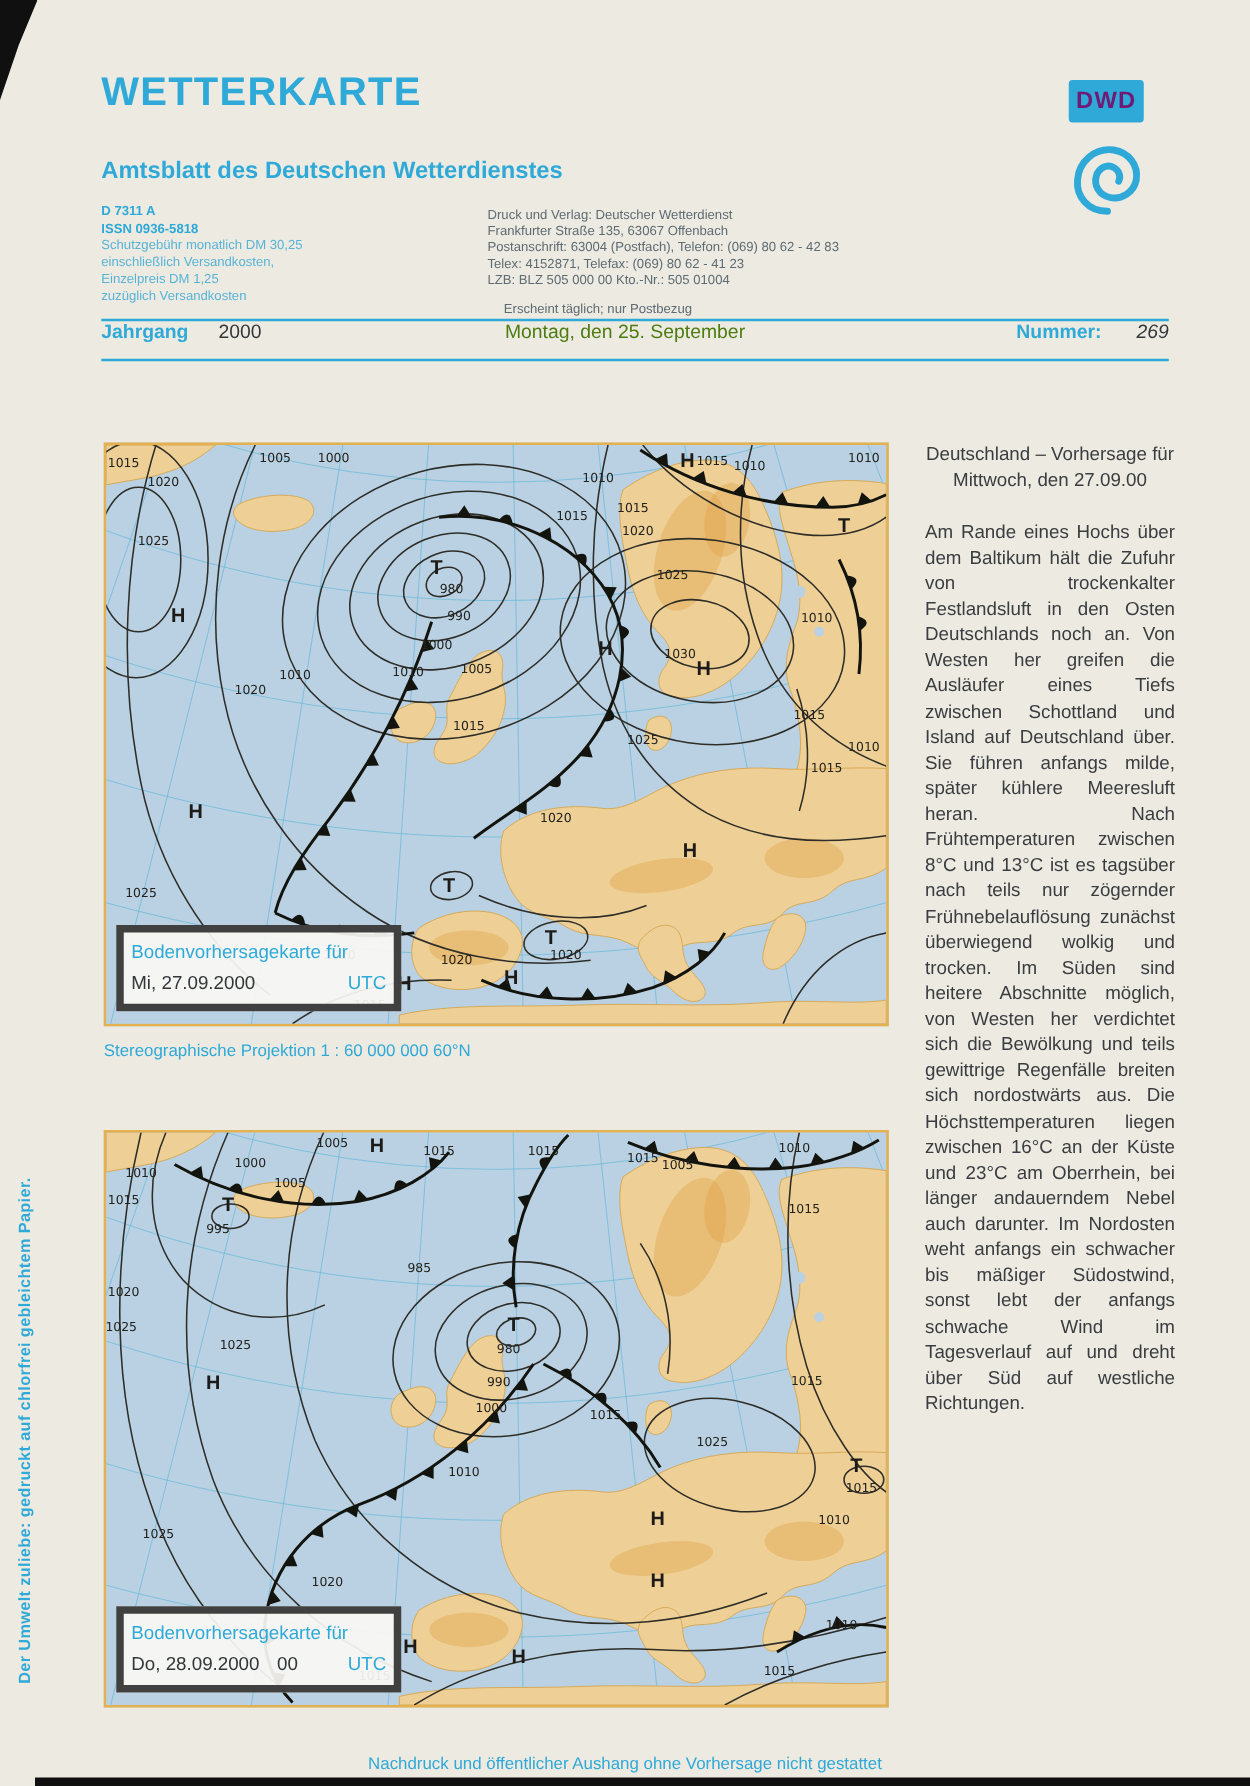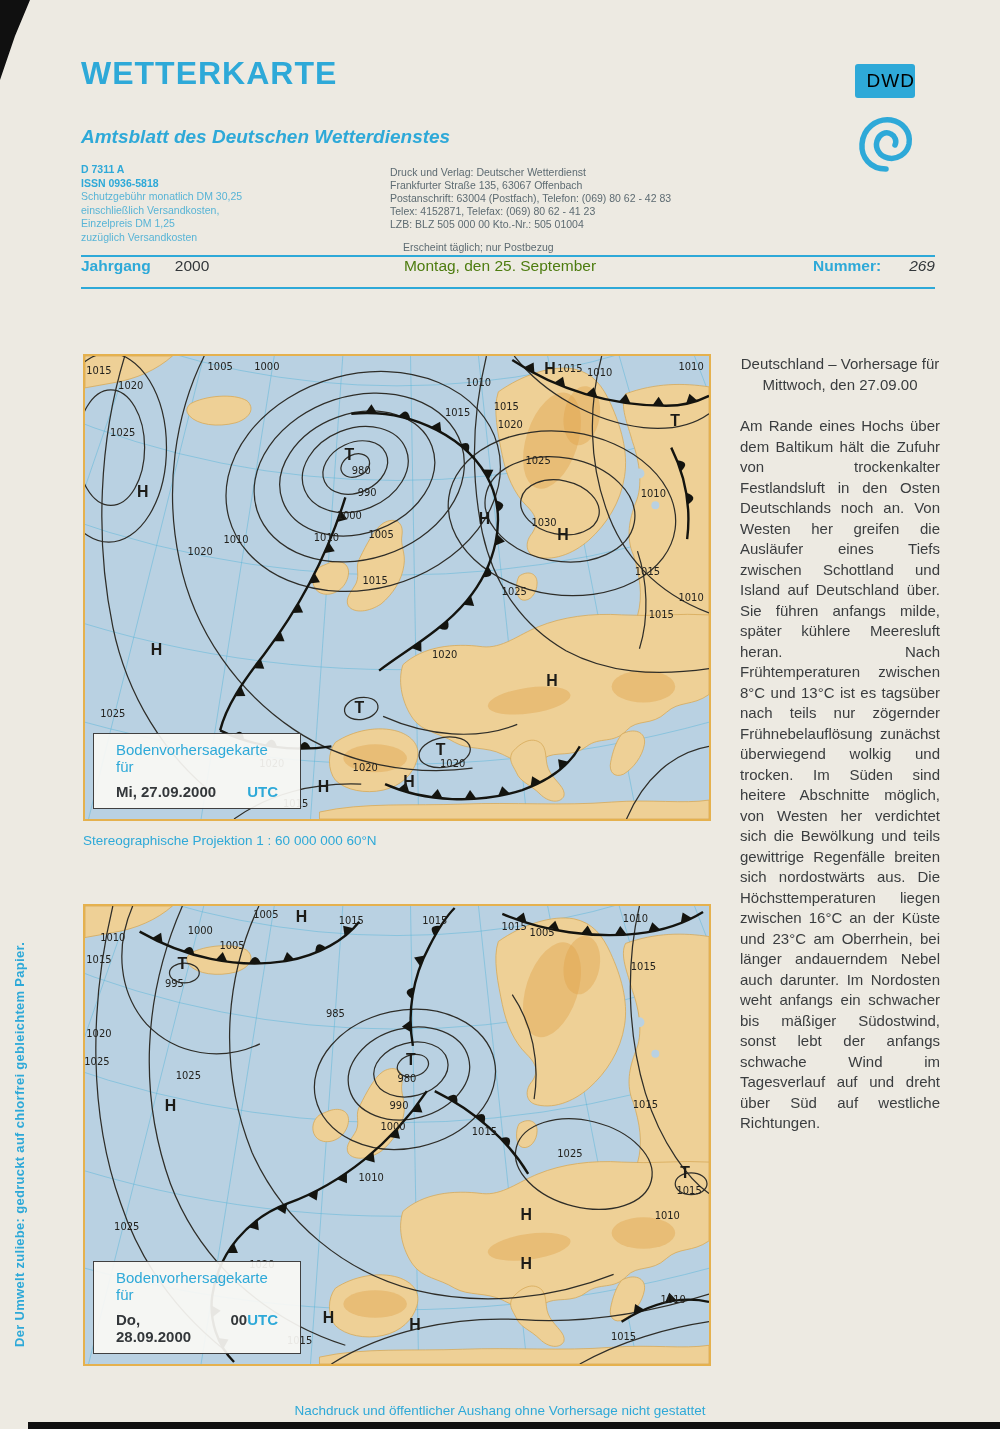--- a/index.html
+++ b/index.html
@@ -1,56 +1,56 @@
 <!DOCTYPE html>
 <html><head>
 <meta charset="utf-8">
 <style>
   *{margin:0;padding:0;box-sizing:border-box;}
   body{width:1000px;height:1429px;position:relative;background:#edeae2;
        font-family:"Liberation Sans",sans-serif;overflow:hidden;color:#3a3d3f;}
   .abs{position:absolute;}
   
   .title{left:81px;top:55px;font-size:32px;font-weight:bold;letter-spacing:1px;color:#2ea9d8;}
-  .subtitle{left:81px;top:126px;font-size:19px;font-weight:bold;color:#2ea9d8;font-style:italic;}
+  .subtitle{left:81px;top:126px;font-size:19px;font-weight:bold;color:#2ea9d8;}
   .info-left{left:81px;top:163px;font-size:10.5px;line-height:13.5px;color:#58b4d6;}
   .info-left .strong{color:#2ea9d8;font-weight:bold;}
   .info-center{left:390px;top:166px;font-size:10.5px;line-height:13px;color:#5d6b72;}
   .info-center .spaced{margin-top:10px;padding-left:13px;}
   .rule{left:81px;width:854px;height:2px;background:#2ea9d8;}
   .rule1{top:255px;} .rule2{top:287px;}
   .issue-bar{left:81px;top:258px;width:854px;height:16px;display:flex;align-items:center;font-size:15.5px;}
   .issue-date{position:absolute;left:0;right:16px;text-align:center;color:#4d7c0f;}
   .lbl{color:#2ea9d8;font-weight:bold;}
   .issue-left .val{margin-left:24px;color:#33373a;}
   .issue-right{margin-left:auto;}
   .issue-right .val{margin-left:28px;color:#33373a;font-style:italic;}
   
   .dwd{left:855px;top:64px;width:60px;height:124px;}
-  .dwd-text{background:#2ea9d8;color:#000000;font-weight:normal;font-size:19px;letter-spacing:1px;
-            text-align:right;line-height:34px;height:34px;border-radius:3px;}
+  .dwd-text{background:#2ea9d8;color:#701a75;font-weight:bold;font-size:19px;letter-spacing:1px;
+            text-align:center;line-height:34px;height:34px;border-radius:3px;}
   .dwd-spiral{width:60px;height:88px;display:block;}
   
   .map-frame{position:absolute;border:2px solid #e5b14e;background:#b9d1e2;}
   #mapwrap1{left:83px;top:354px;width:628px;height:467px;}
   #mapwrap2{left:83px;top:904px;width:628px;height:462px;}
   svg.map{width:100%;height:100%;display:block;}
   .grat{stroke:#58b4d8;stroke-width:0.7;opacity:0.7;fill:none;}
   .land{fill:#eed096;stroke:#d6a958;stroke-width:0.8;}
   .terr{fill:#dfa24b;opacity:0.42;}
   .lake{fill:#b9d1e2;}
   .iso{fill:none;stroke:#2e2d28;stroke-width:1.25;}
   .front{fill:none;stroke:#14140f;stroke-width:2.4;}
   .fsym{fill:#14140f;}
   .lp{font-family:"DejaVu Sans",sans-serif;font-size:10px;fill:#23221e;text-anchor:middle;}
   .lbig{font-family:"Liberation Sans",sans-serif;font-size:16px;font-weight:bold;fill:#1c1b17;text-anchor:middle;}
-  .map-caption{position:absolute;left:8px;bottom:10px;width:208px;background:rgba(250,249,244,0.92);
-               border:1px solid #404040;padding:7px 22px 8px;}
+  .map-caption{position:absolute;left:8px;bottom:10px;width:228px;background:rgba(250,249,244,0.92);
+               border:6px solid #404040;padding:7px 6px 8px;}
   .cap1{color:#2ea9d8;font-size:15px;margin-bottom:8px;}
-  .cap2{font-size:15px;display:flex;align-items:flex-start;color:#33373a;font-weight:bold;}
+  .cap2{font-size:15px;display:flex;align-items:flex-start;color:#33373a;}
   .cap2 .hour{margin-left:14px;}
   .cap2 .utc{color:#2ea9d8;margin-left:auto;}
   .proj-note{left:83px;top:833px;font-size:13.5px;color:#2ea9d8;}
   
   .forecast{left:740px;top:354px;width:200px;font-size:15px;line-height:20.5px;text-align:justify;color:#3a3d3f;}
   .forecast h3{font-size:15px;font-weight:normal;margin-bottom:21px;text-align:center;line-height:20.5px;}
   .forecast p{margin-bottom:21px;}
   
   .eco{left:12px;top:895px;height:452px;writing-mode:vertical-rl;transform:rotate(180deg);
        color:#2ea9d8;font-weight:bold;font-size:13px;white-space:nowrap;letter-spacing:0.3px;}

